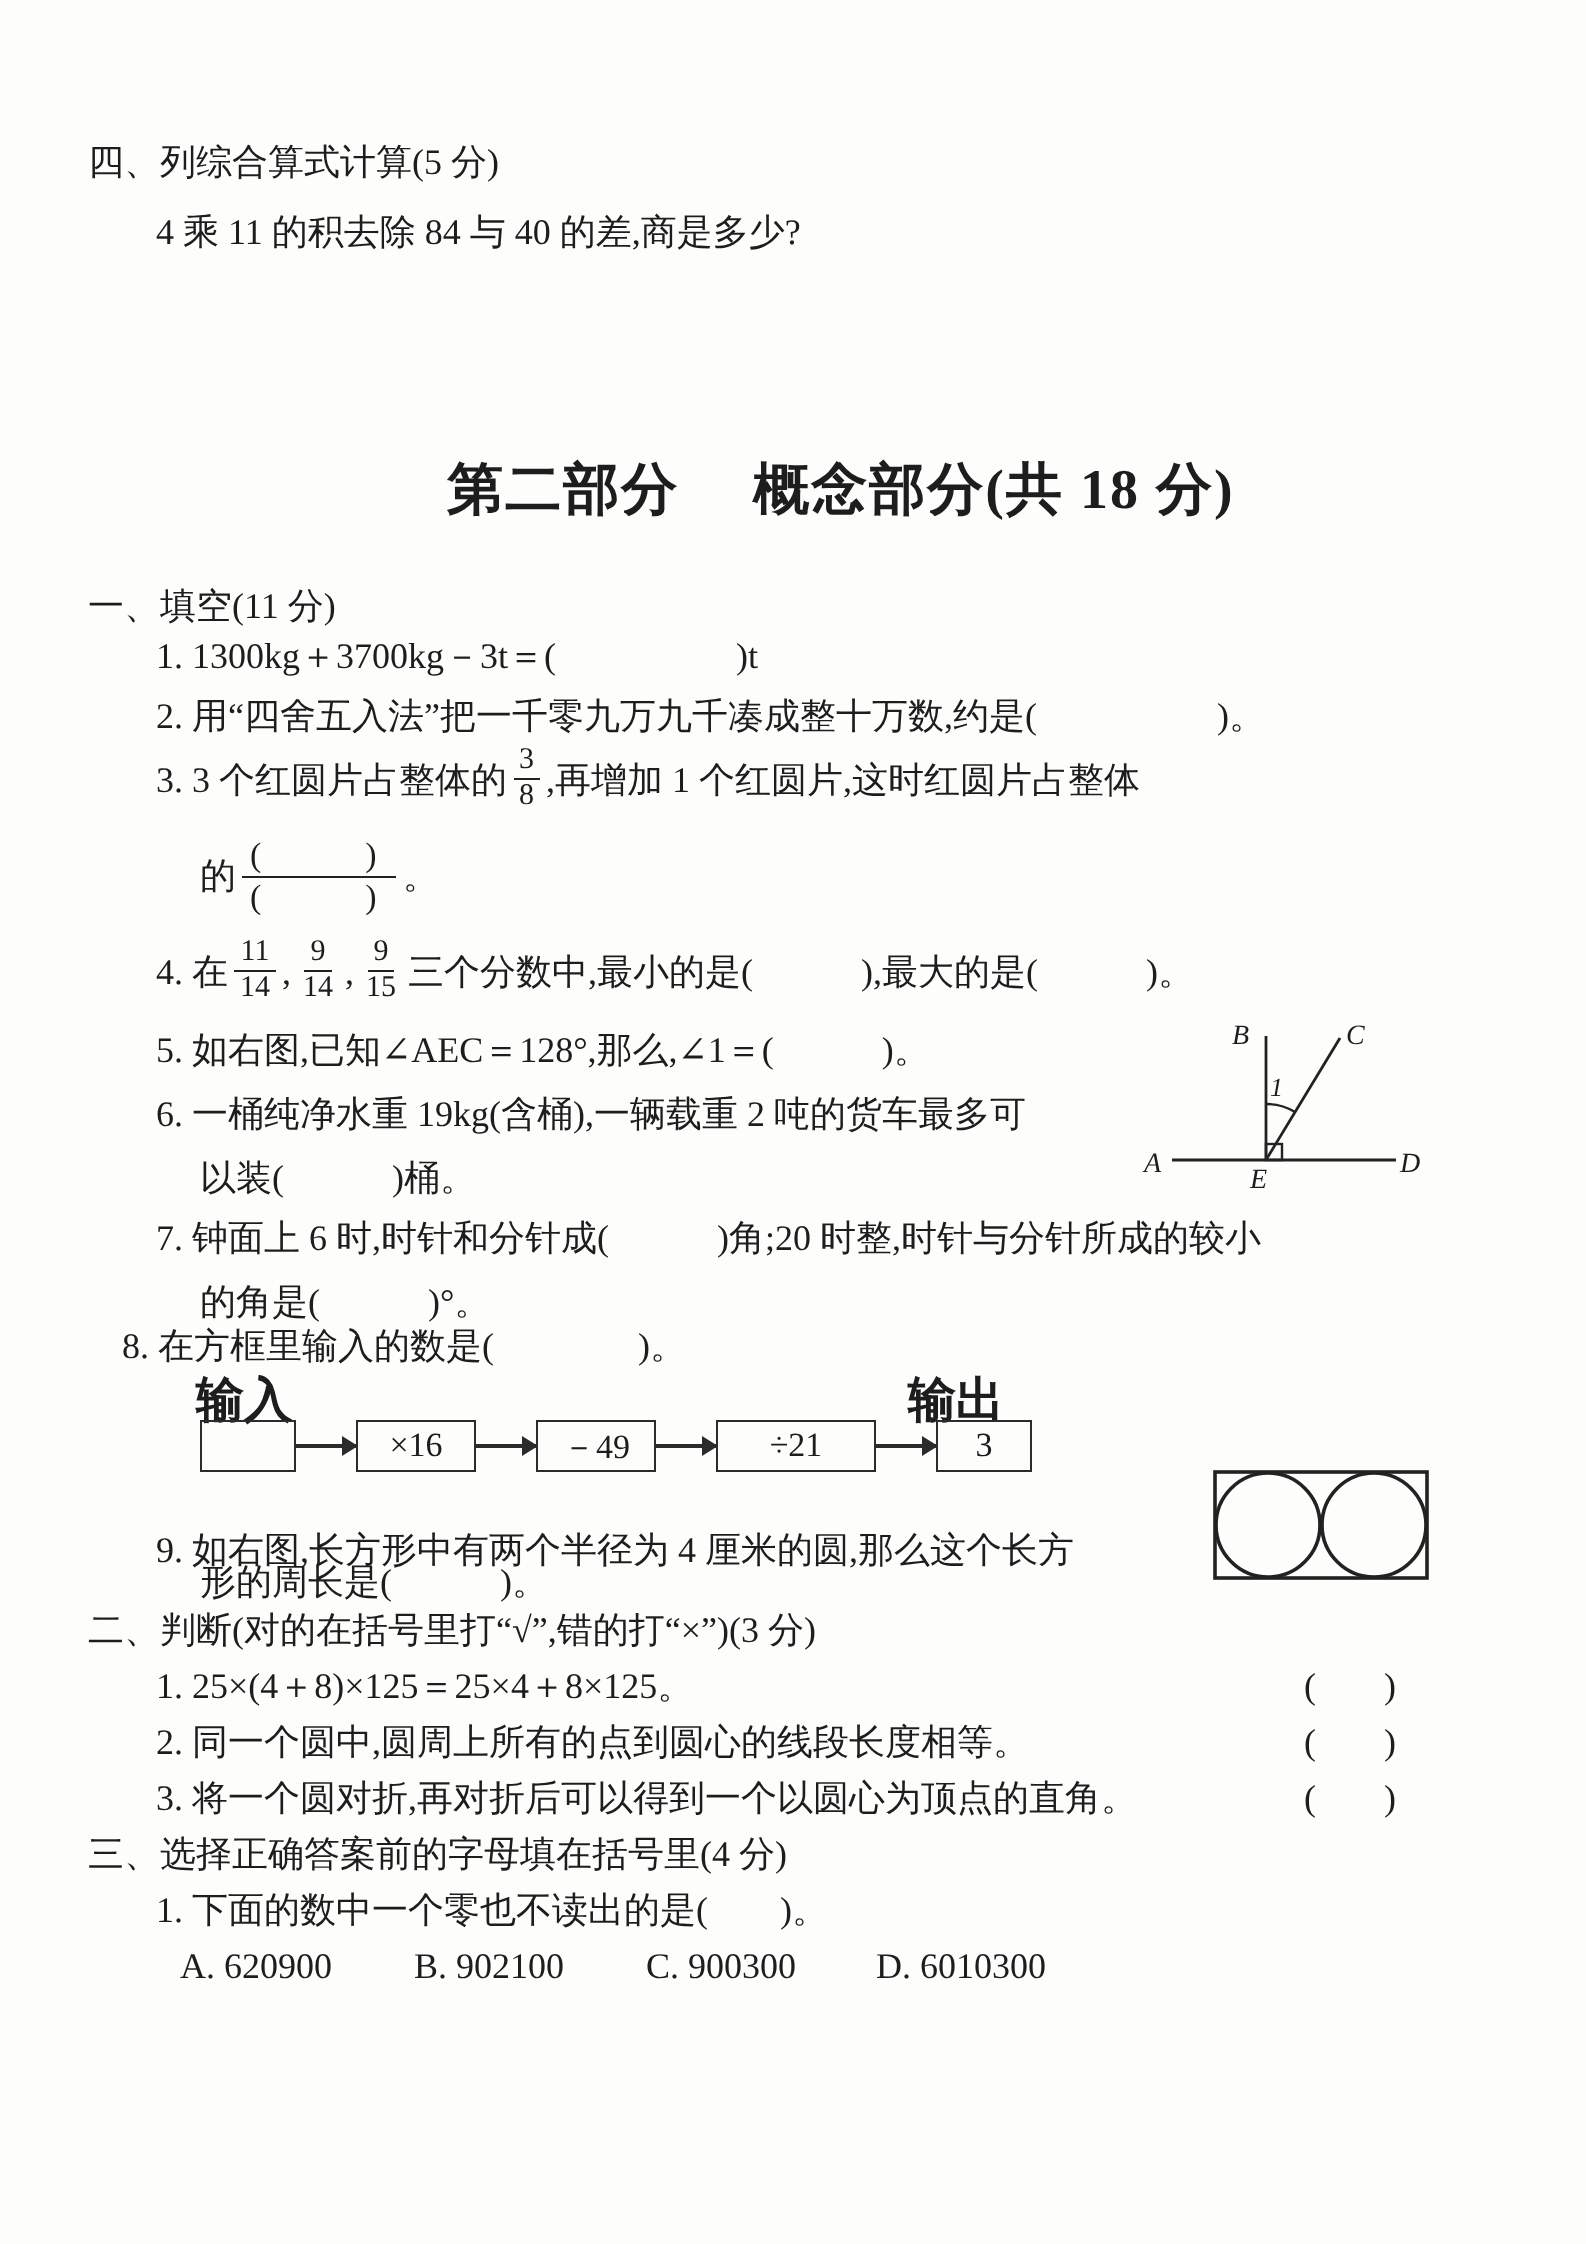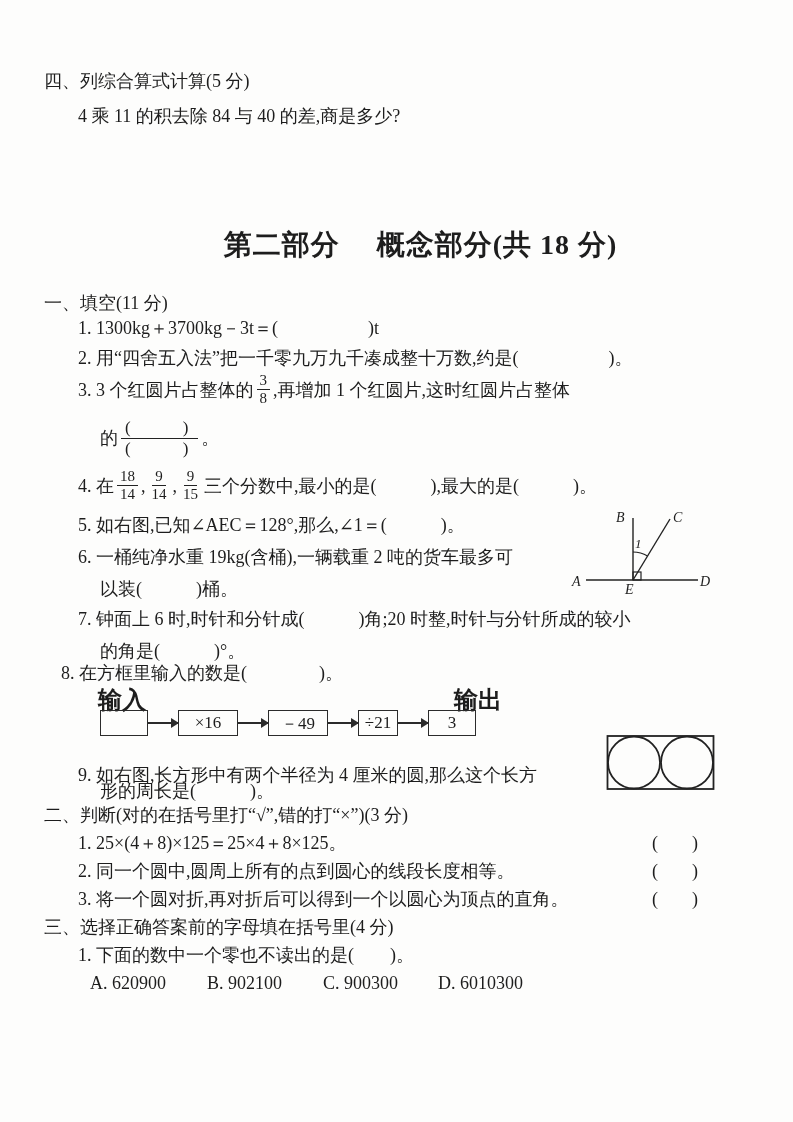--- a/index.html
+++ b/index.html
@@ -111,21 +111,21 @@
       <span class="fn">(　　)</span>
       <span class="fd">(　　)</span>
     </span>
     <span>。</span>
   </div>
 
   <div class="line frow" style="left:78px;top:468px">
     <span>4.</span>
     <span> 在</span>
     <span class="frac">
-      <span class="fn">18</span>
+      <span class="fn">11</span>
       <span class="fd">14</span>
     </span>
     <span>,</span>
     <span class="frac">
       <span class="fn">9</span>
       <span class="fd">14</span>
     </span>
     <span>,</span>
     <span class="frac">
       <span class="fn">9</span>
@@ -161,21 +161,21 @@
   <div class="flow" style="left:64px;top:684px">
     <div class="flowlabel" style="left:34px">输入</div>
     <div class="flowlabel" style="left:390px">输出</div>
     <div class="flowrow">
       <span class="fbox" style="width:48px"></span>
       <span class="farrow"></span>
       <span class="fbox" style="width:60px">×16</span>
       <span class="farrow"></span>
       <span class="fbox" style="width:60px">－49</span>
       <span class="farrow"></span>
-      <span class="fbox" style="width:40px">÷21</span>
+      <span class="fbox" style="width:80px">÷21</span>
       <span class="farrow"></span>
       <span class="fbox" style="width:48px">3</span>
     </div>
   </div>
 
   <div class="line" style="left:78px;top:764px">9. 如右图,长方形中有两个半径为 4 厘米的圆,那么这个长方</div>
   <div class="line" style="left:100px;top:780px">形的周长是(　　　)。</div>
 
   <svg class="diagram" style="left:606px;top:734px" width="110" height="58" viewBox="0 0 110 58">
     <rect x="1.5" y="2" width="106" height="53" fill="none" stroke="#222" stroke-width="1.8"></rect>

